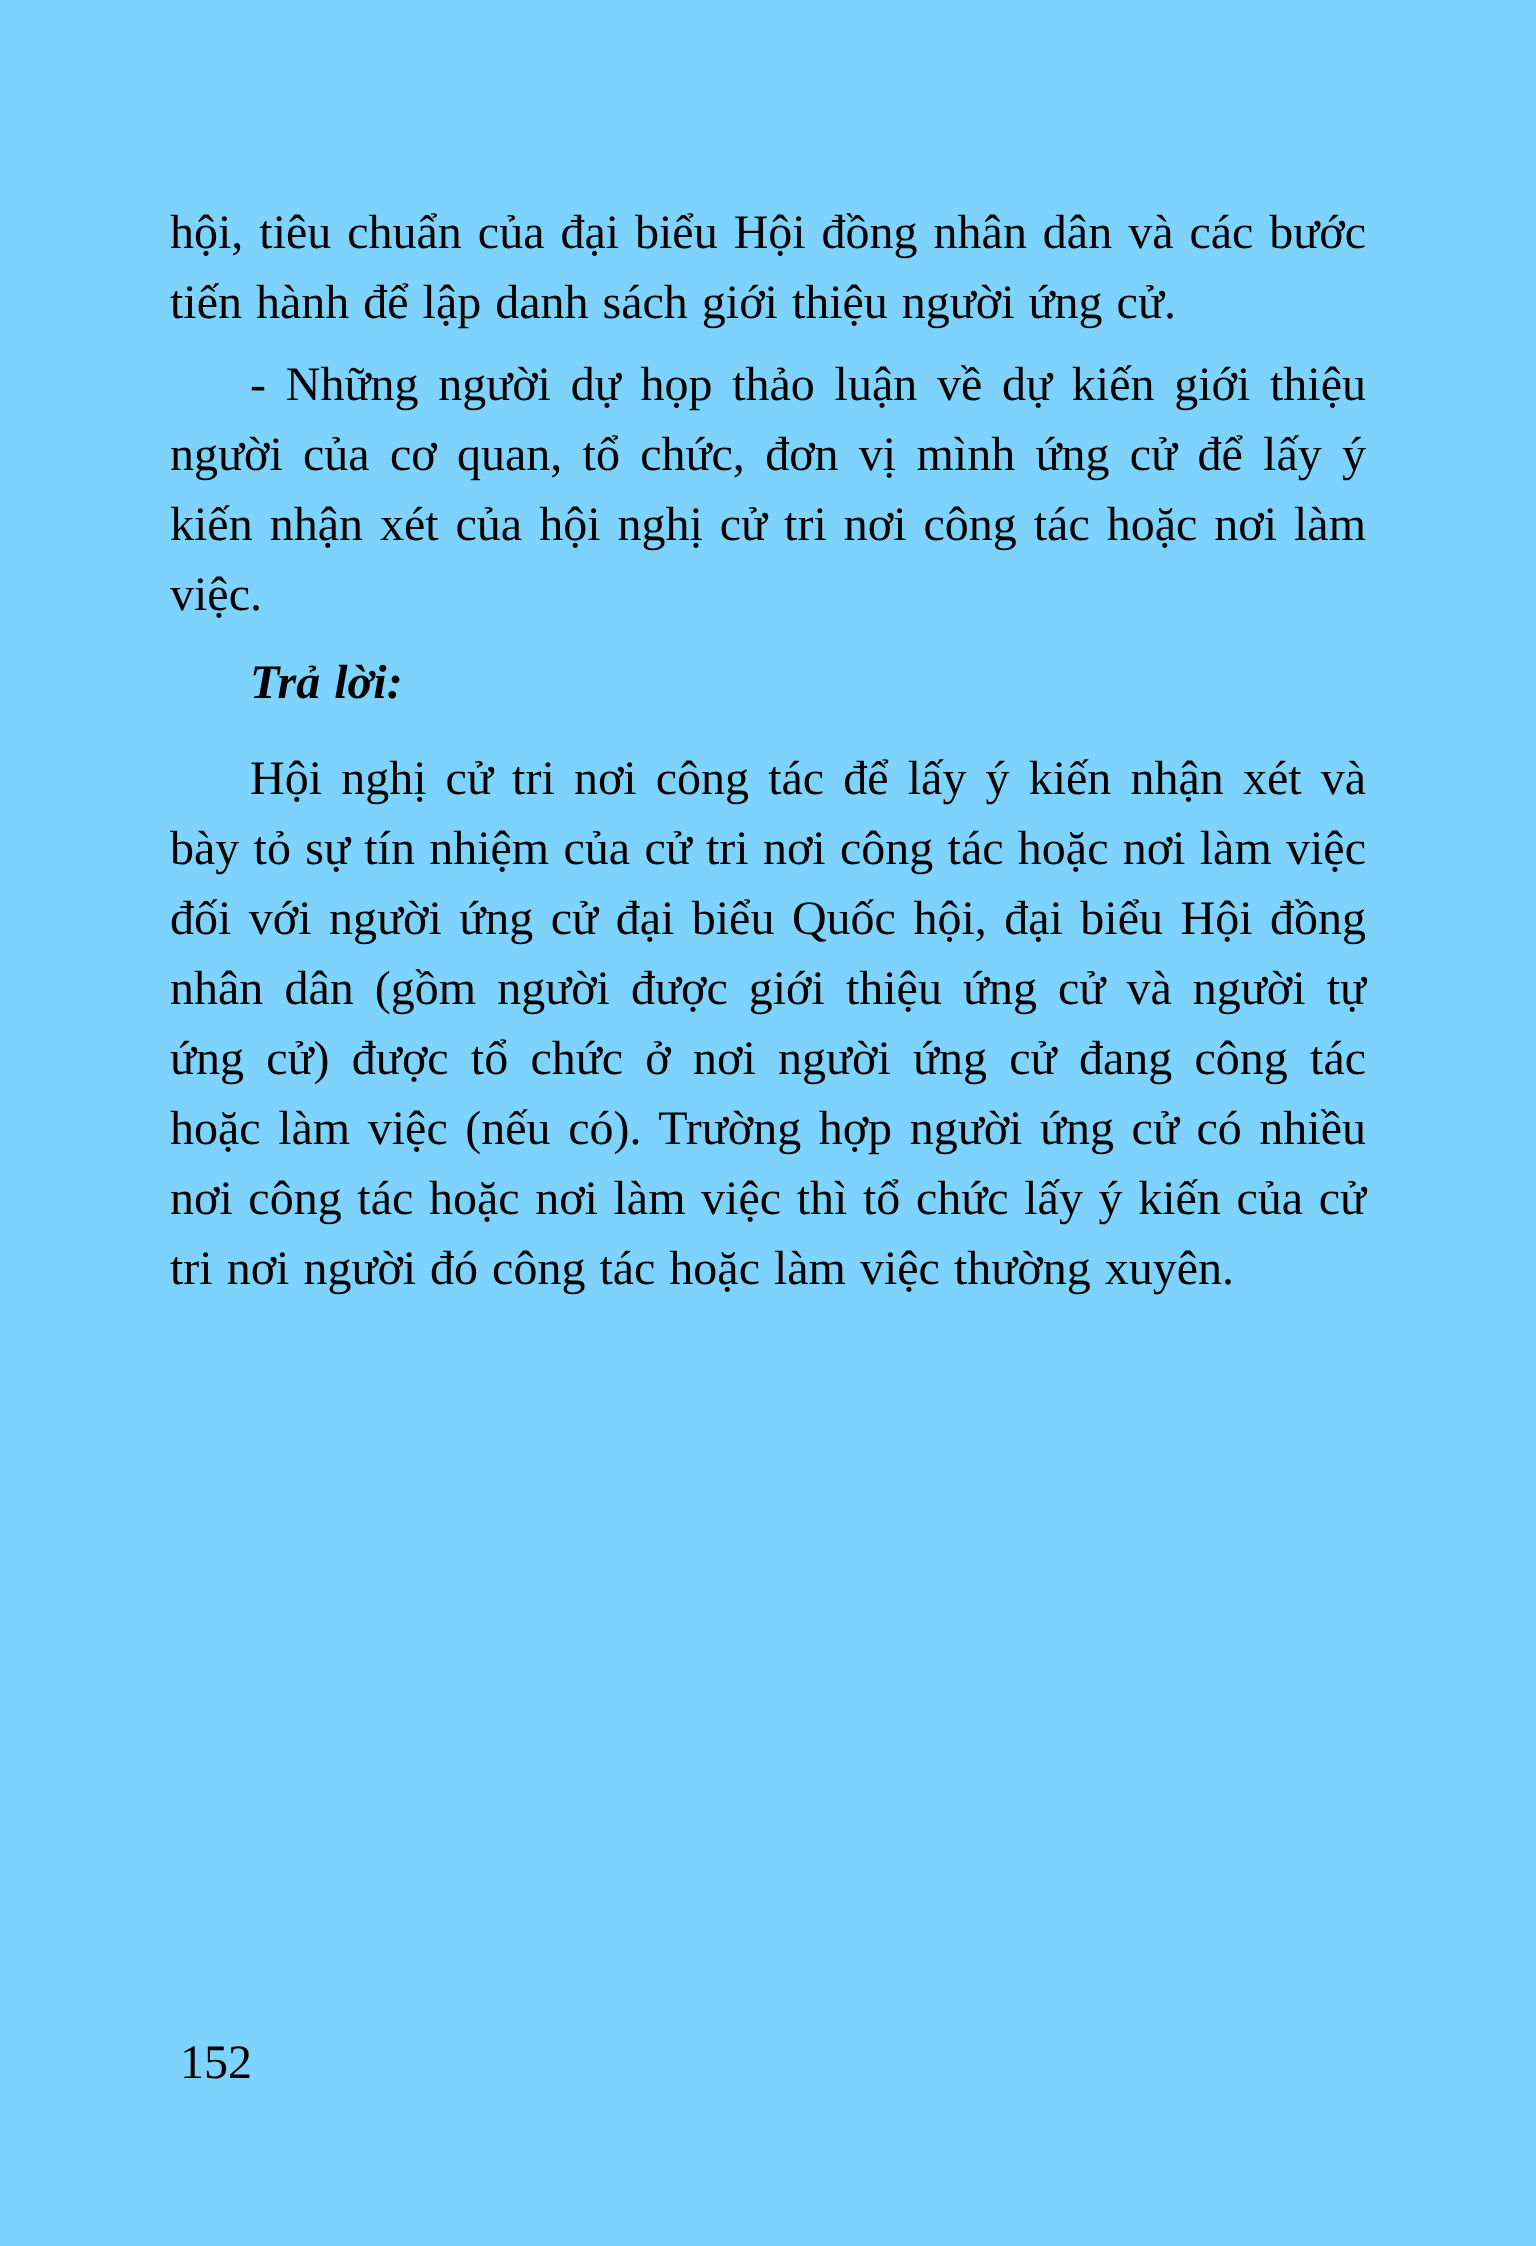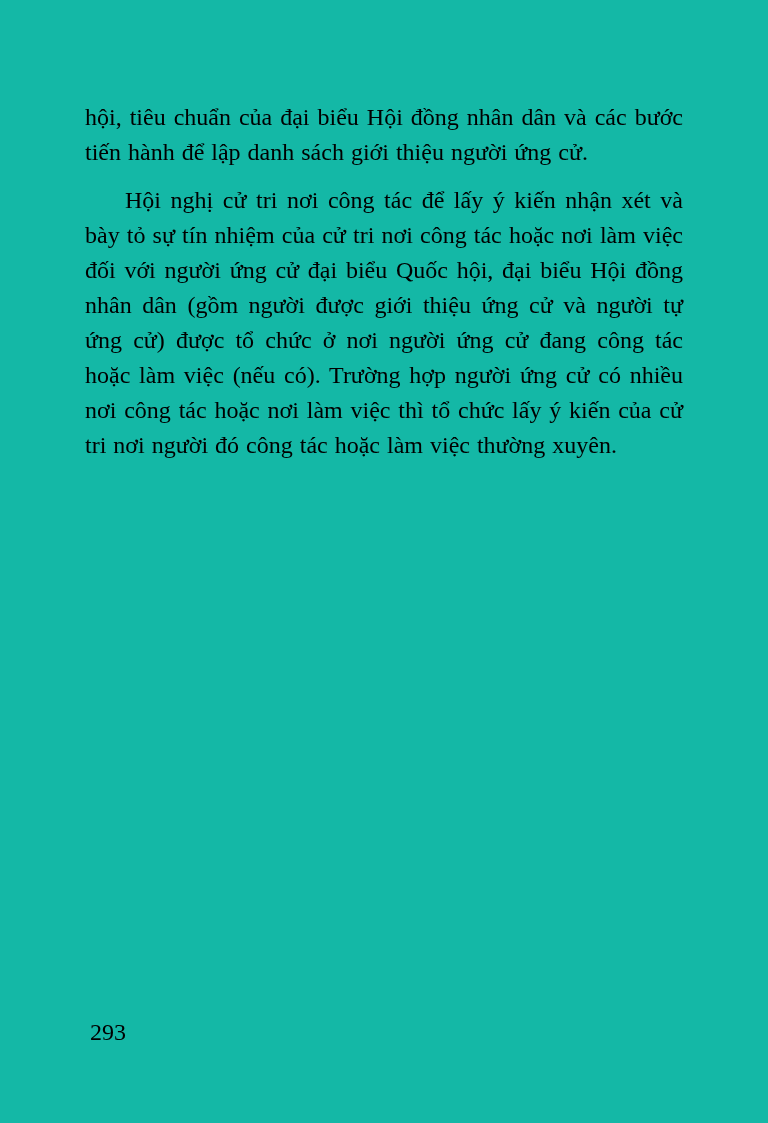--- a/index.html
+++ b/index.html
@@ -4,21 +4,21 @@
 <style>
   html, body {
     margin: 0;
     padding: 0;
     background: #ffffff;
   }
   .page {
     position: relative;
     width: 768px;
     height: 1123px;
-    background: #14b8a6;
+    background: #7dd3fc;
     color: #000000;
     font-family: "Liberation Serif", "DejaVu Serif", serif;
     box-sizing: border-box;
     overflow: hidden;
   }
   .body-text {
     position: absolute;
     top: 100px;
     left: 85px;
     width: 598px;
@@ -58,16 +58,18 @@
     font-size: 24px;
     line-height: 35px;
   }
 </style>
 </head>
 <body>
 
 <div class="page">
   <div class="body-text">
     <p class="para no-indent">hội, tiêu chuẩn của đại biểu Hội đồng nhân dân và các bước tiến hành để lập danh sách giới thiệu người ứng cử.</p>
+    <p class="para indent gap-small">- Những người dự họp thảo luận về dự kiến giới thiệu người của cơ quan, tổ chức, đơn vị mình ứng cử để lấy ý kiến nhận xét của hội nghị cử tri nơi công tác hoặc nơi làm việc.</p>
+    <p class="para indent answer-label">Trả lời:</p>
     <p class="para indent answer-para">Hội nghị cử tri nơi công tác để lấy ý kiến nhận xét và bày tỏ sự tín nhiệm của cử tri nơi công tác hoặc nơi làm việc đối với người ứng cử đại biểu Quốc hội, đại biểu Hội đồng nhân dân (gồm người được giới thiệu ứng cử và người tự ứng cử) được tổ chức ở nơi người ứng cử đang công tác hoặc làm việc (nếu có). Trường hợp người ứng cử có nhiều nơi công tác hoặc nơi làm việc thì tổ chức lấy ý kiến của cử tri nơi người đó công tác hoặc làm việc thường xuyên.</p>
   </div>
-  <div class="page-number">293</div>
+  <div class="page-number">152</div>
 </div>
 
 </body></html>

